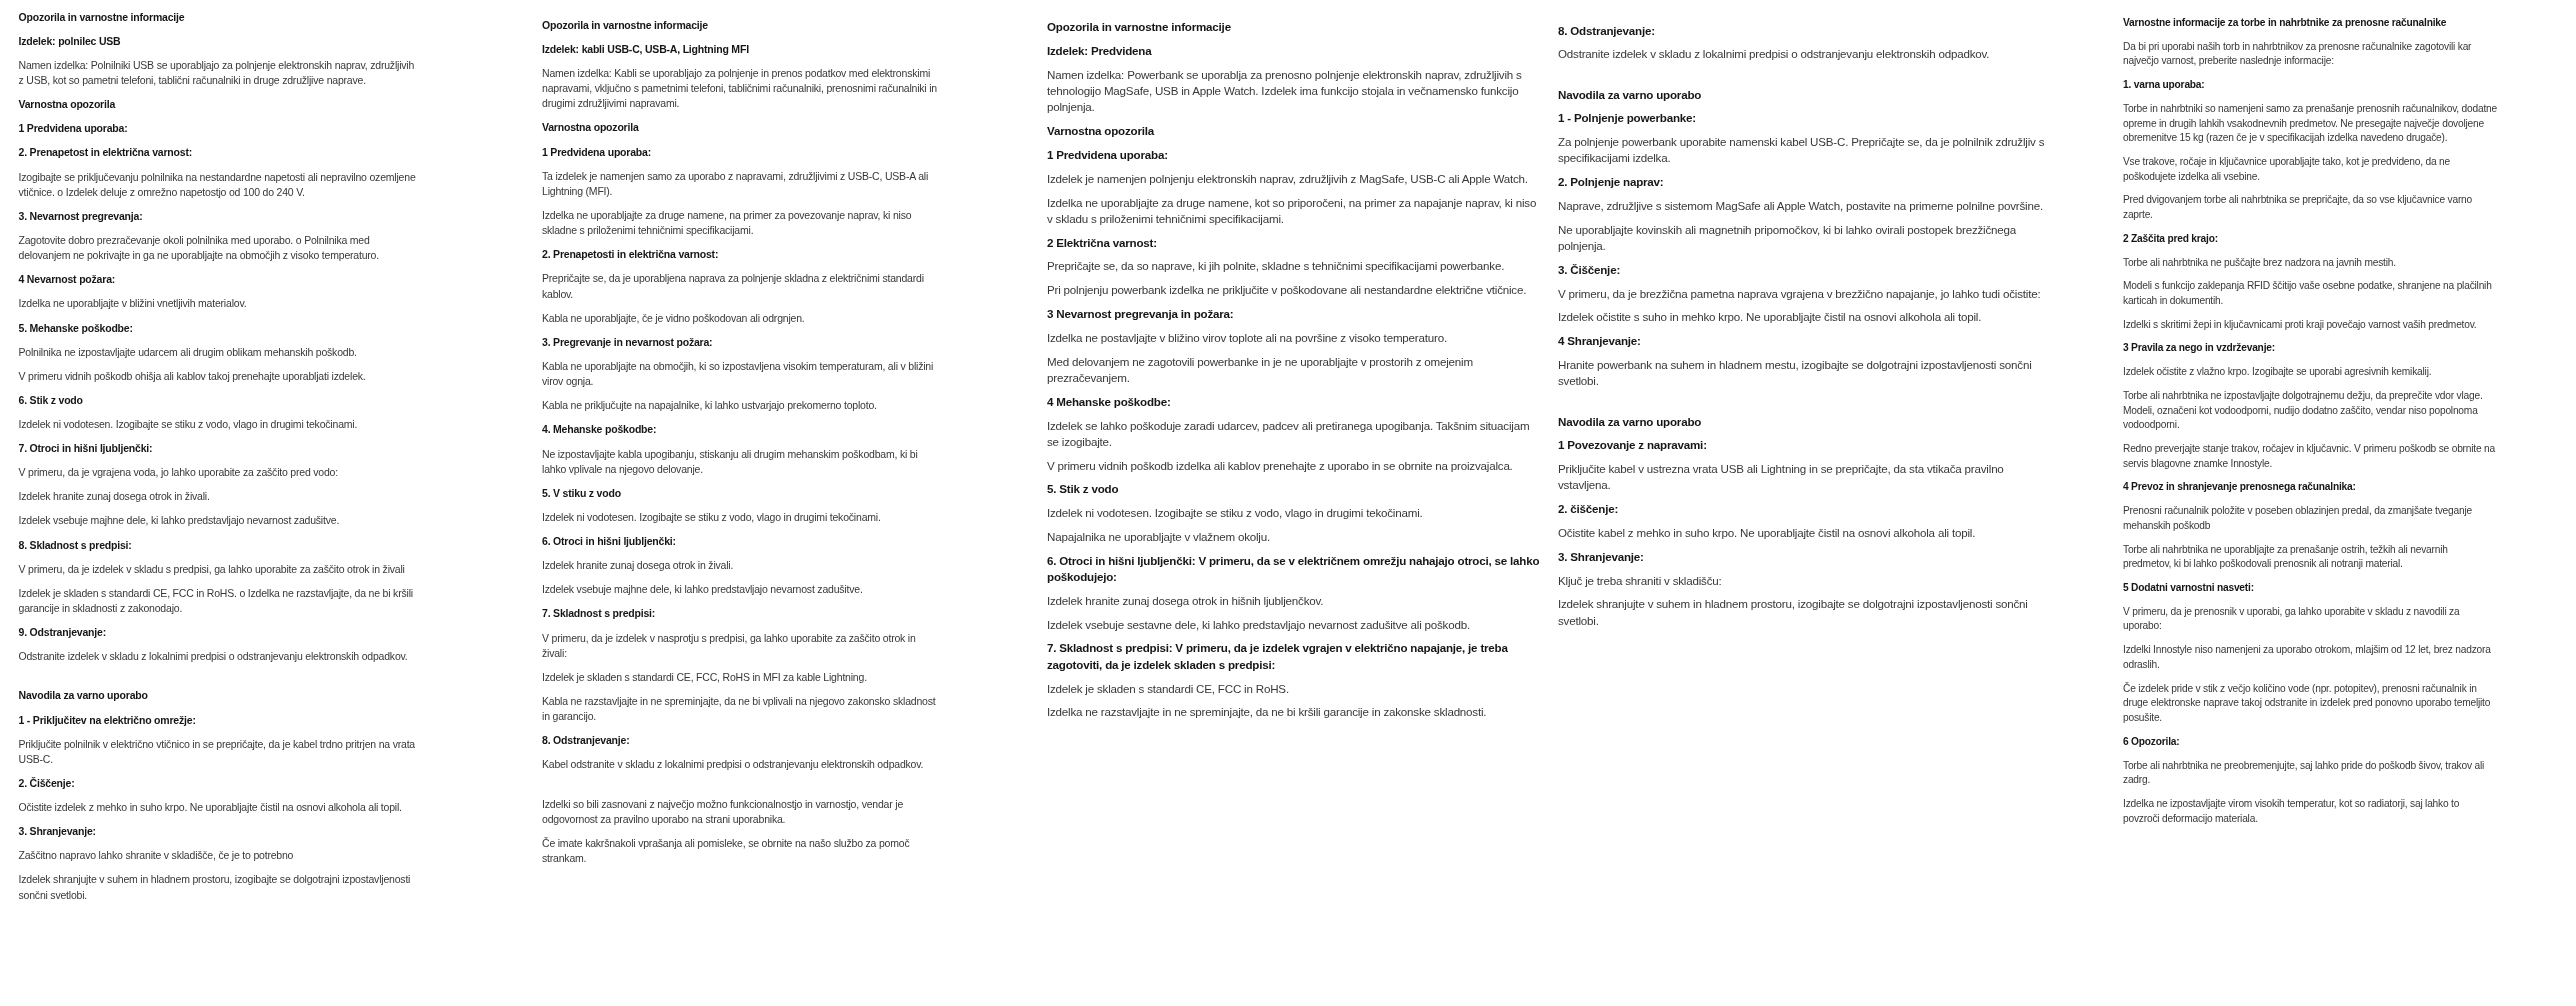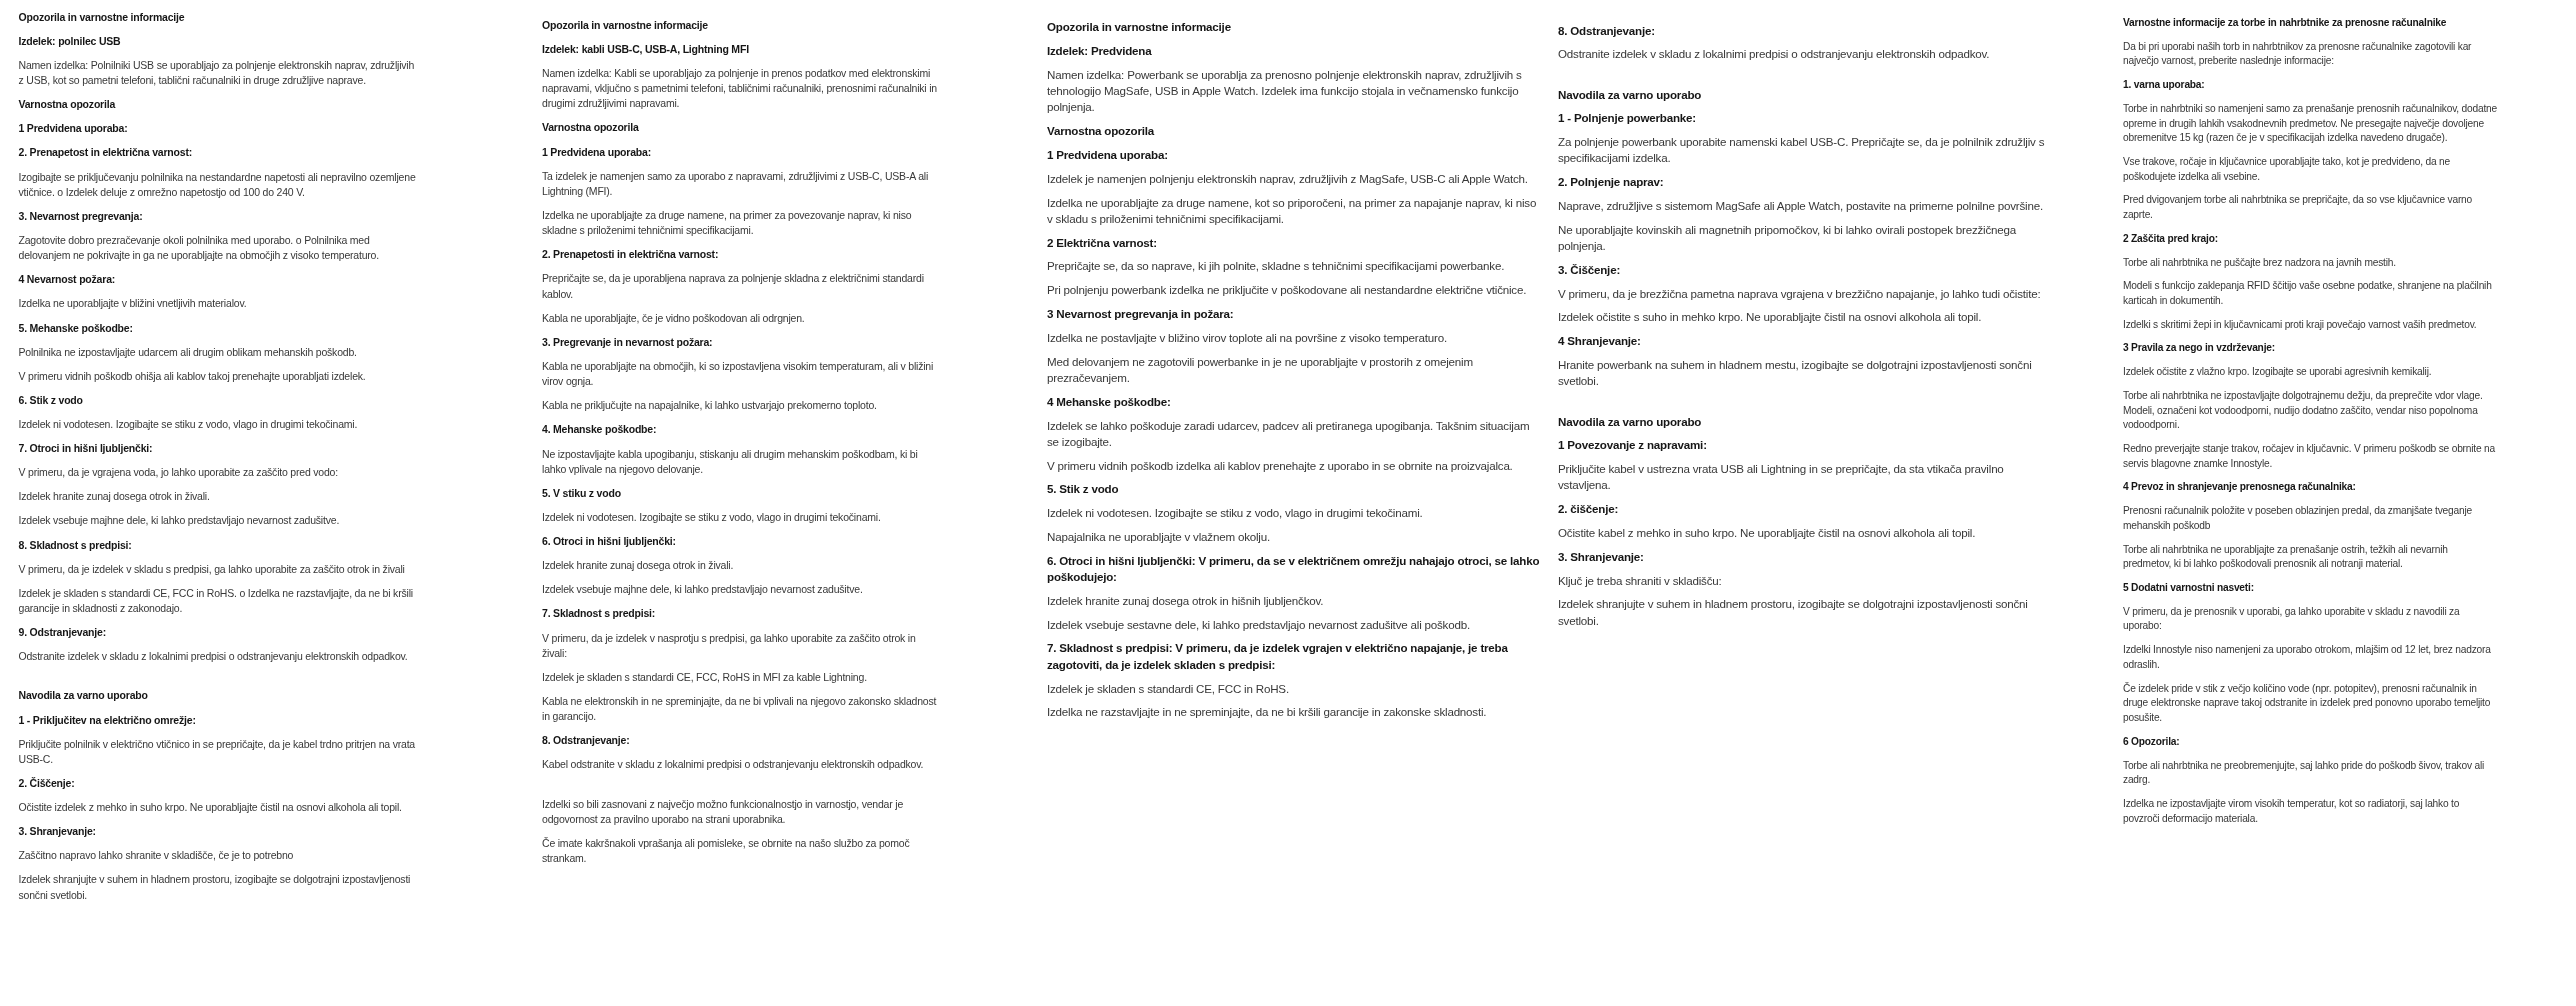--- a/index.html
+++ b/index.html
@@ -99,21 +99,21 @@
       <div class="h">4. Mehanske poškodbe:</div>
       <p class="p">Ne izpostavljajte kabla upogibanju, stiskanju ali drugim mehanskim poškodbam, ki bi lahko vplivale na njegovo delovanje.</p>
       <div class="h">5. V stiku z vodo</div>
       <p class="p">Izdelek ni vodotesen. Izogibajte se stiku z vodo, vlago in drugimi tekočinami.</p>
       <div class="h">6. Otroci in hišni ljubljenčki:</div>
       <p class="p">Izdelek hranite zunaj dosega otrok in živali.</p>
       <p class="p">Izdelek vsebuje majhne dele, ki lahko predstavljajo nevarnost zadušitve.</p>
       <div class="h">7. Skladnost s predpisi:</div>
       <p class="p">V primeru, da je izdelek v nasprotju s predpisi, ga lahko uporabite za zaščito otrok in živali:</p>
       <p class="p">Izdelek je skladen s standardi CE, FCC, RoHS in MFI za kable Lightning.</p>
-      <p class="p">Kabla ne elektronskih in ne spreminjajte, da ne bi vplivali na njegovo zakonsko skladnost in garancijo.</p>
+      <p class="p">Kabla ne razstavljajte in ne spreminjajte, da ne bi vplivali na njegovo zakonsko skladnost in garancijo.</p>
       <div class="h">8. Odstranjevanje:</div>
       <p class="p">Kabel odstranite v skladu z lokalnimi predpisi o odstranjevanju elektronskih odpadkov.</p>
       <p class="p gap">Izdelki so bili zasnovani z največjo možno funkcionalnostjo in varnostjo, vendar je odgovornost za pravilno uporabo na strani uporabnika.</p>
       <p class="p">Če imate kakršnakoli vprašanja ali pomisleke, se obrnite na našo službo za pomoč strankam.</p>
     </div>
     <div class="col col3">
       <div class="h">Opozorila in varnostne informacije</div>
       <div class="h">Izdelek: Predvidena</div>
       <p class="p">Namen izdelka: Powerbank se uporablja za prenosno polnjenje elektronskih naprav, združljivih s tehnologijo MagSafe, USB in Apple Watch. Izdelek ima funkcijo stojala in večnamensko funkcijo polnjenja.</p>
       <div class="h">Varnostna opozorila</div>

